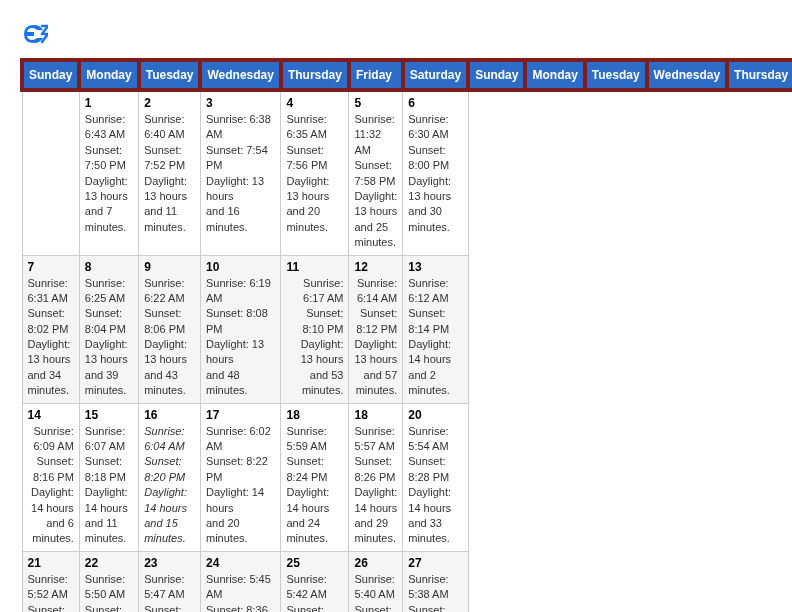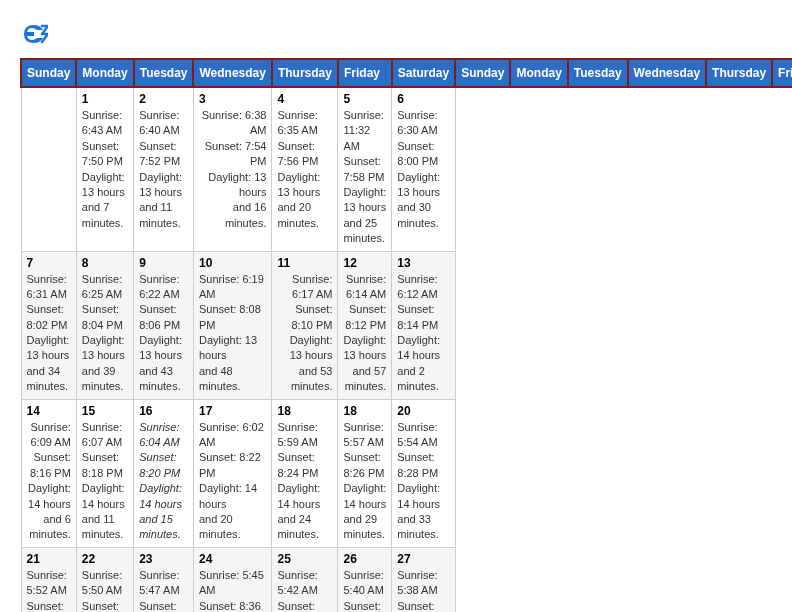--- a/index.html
+++ b/index.html
@@ -49,21 +49,21 @@
       border-collapse: collapse;
       font-size: 11px;
     }
     th {
       background-color: #2d6dc7;
       color: #fff;
       text-align: left;
       padding: 6px 5px;
       font-size: 12px;
       font-weight: bold;
-      border: 2px solid #7f1d1d;
+      border: 4px solid #7f1d1d;
     }
     td {
       border: 1px solid #ccc;
       vertical-align: top;
       padding: 4px 5px;
       width: calc(100% / 7);
       height: 80px;
     }
     td.empty {
       background: #f9f9f9;
@@ -136,21 +136,21 @@
         </td>
         <td>
           <div class="day-num">2</div>
           <div class="day-info" style="white-space: pre-line;">Sunrise: 6:40 AM
 Sunset: 7:52 PM
 Daylight: 13 hours
 and 11 minutes.</div>
         </td>
         <td>
           <div class="day-num">3</div>
-          <div class="day-info" style="white-space: pre-line; text-align: right;">Sunrise: 6:38 AM
+          <div class="day-info" style="white-space: pre-line;">Sunrise: 6:38 AM
 Sunset: 7:54 PM
 Daylight: 13 hours
 and 16 minutes.</div>
         </td>
         <td>
           <div class="day-num">4</div>
           <div class="day-info" style="white-space: pre-line;">Sunrise: 6:35 AM
 Sunset: 7:56 PM
 Daylight: 13 hours
 and 20 minutes.</div>

